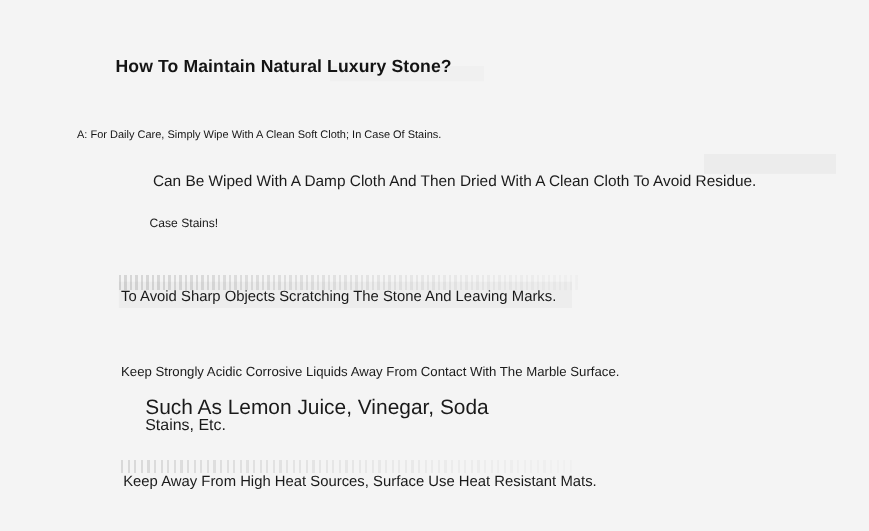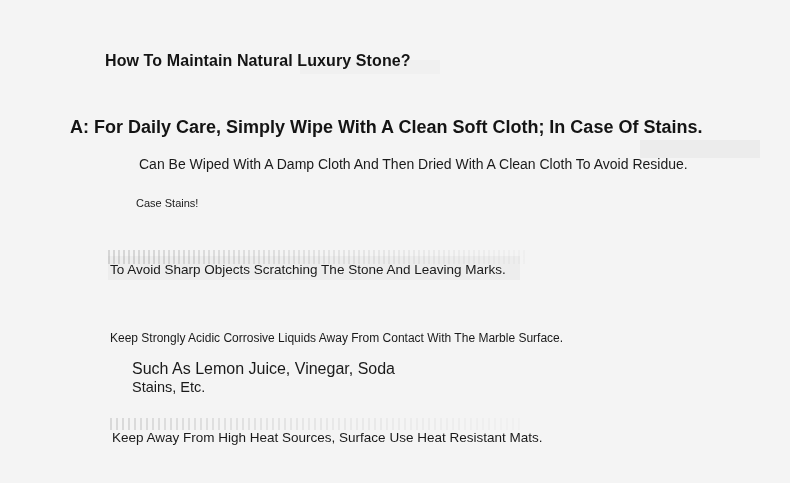--- a/index.html
+++ b/index.html
@@ -30,22 +30,22 @@
     letter-spacing: 0.1px;
     color: #141414;
     white-space: nowrap;
     margin-left: 37px;
   }
 
   .answer {
     position: absolute;
     left: 70px;
     top: 117px;
-    font-size: 18px;
-    font-weight: bold;
+    font-size: 10px;
+    font-weight: normal;
     color: #141414;
     white-space: nowrap;
   }
 
   .line-2 {
     position: absolute;
     left: 139px;
     top: 156px;
     font-size: 14px;
     color: #1a1a1a;
@@ -76,21 +76,21 @@
     top: 331px;
     font-size: 12px;
     color: #1a1a1a;
     white-space: nowrap;
   }
 
   .line-6a {
     position: absolute;
     left: 132px;
     top: 360px;
-    font-size: 16px;
+    font-size: 19px;
     color: #1a1a1a;
     white-space: nowrap;
   }
 
   .line-6b {
     position: absolute;
     left: 132px;
     top: 379px;
     font-size: 14.5px;
     color: #1a1a1a;

